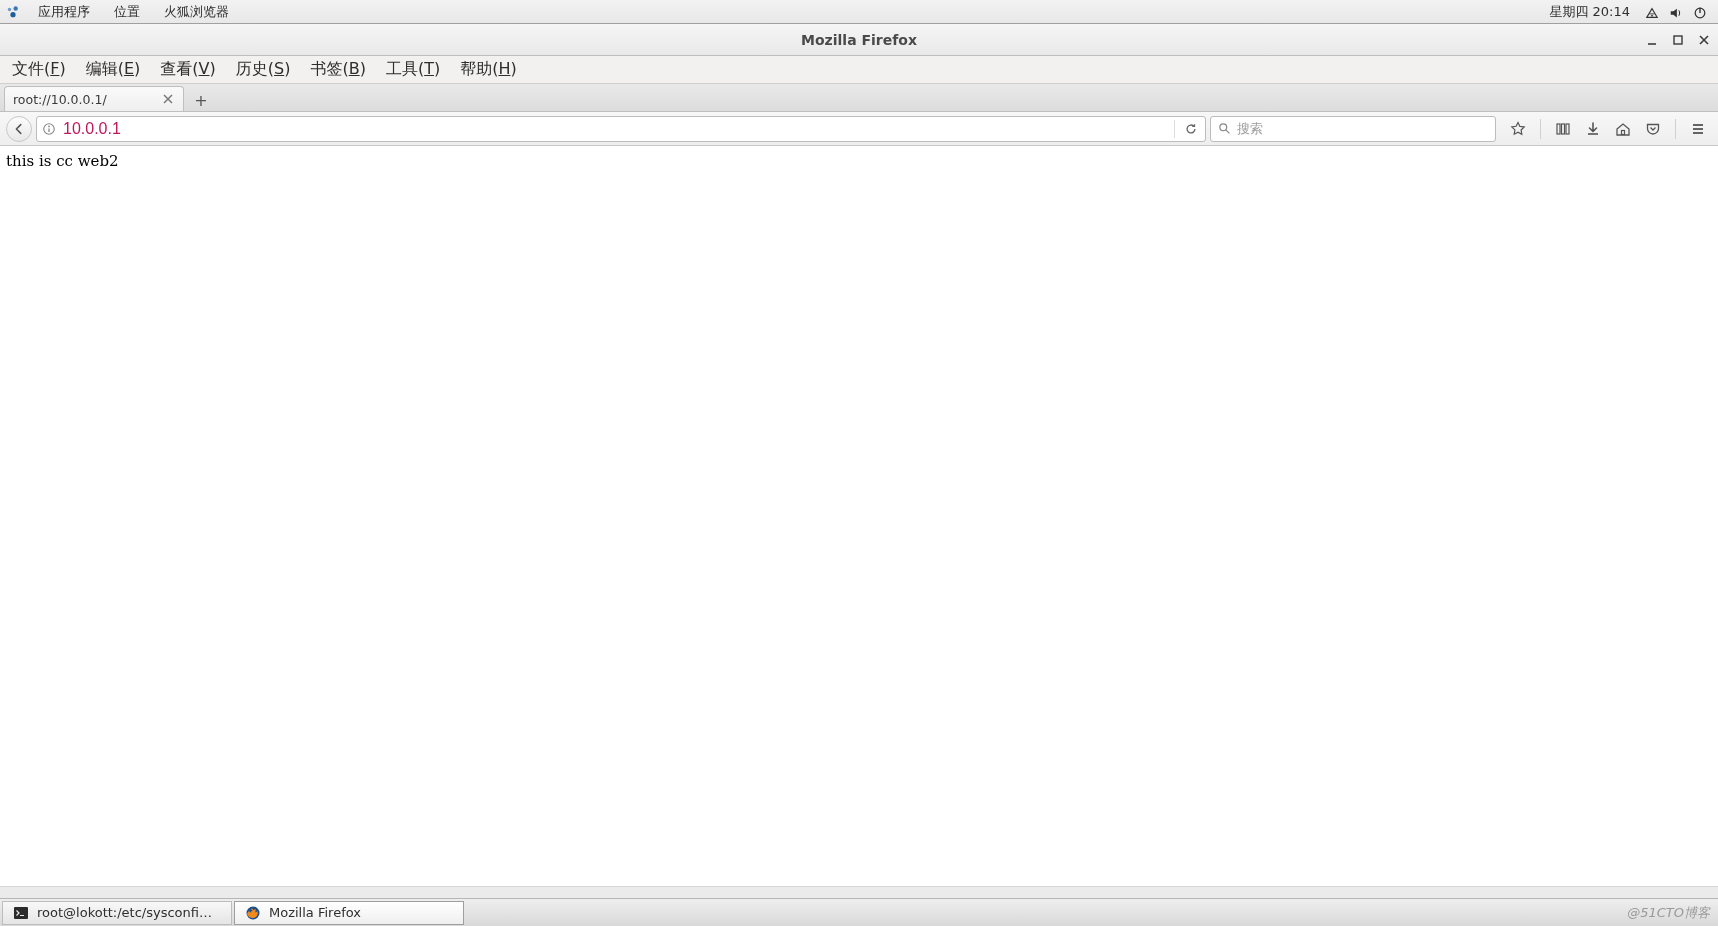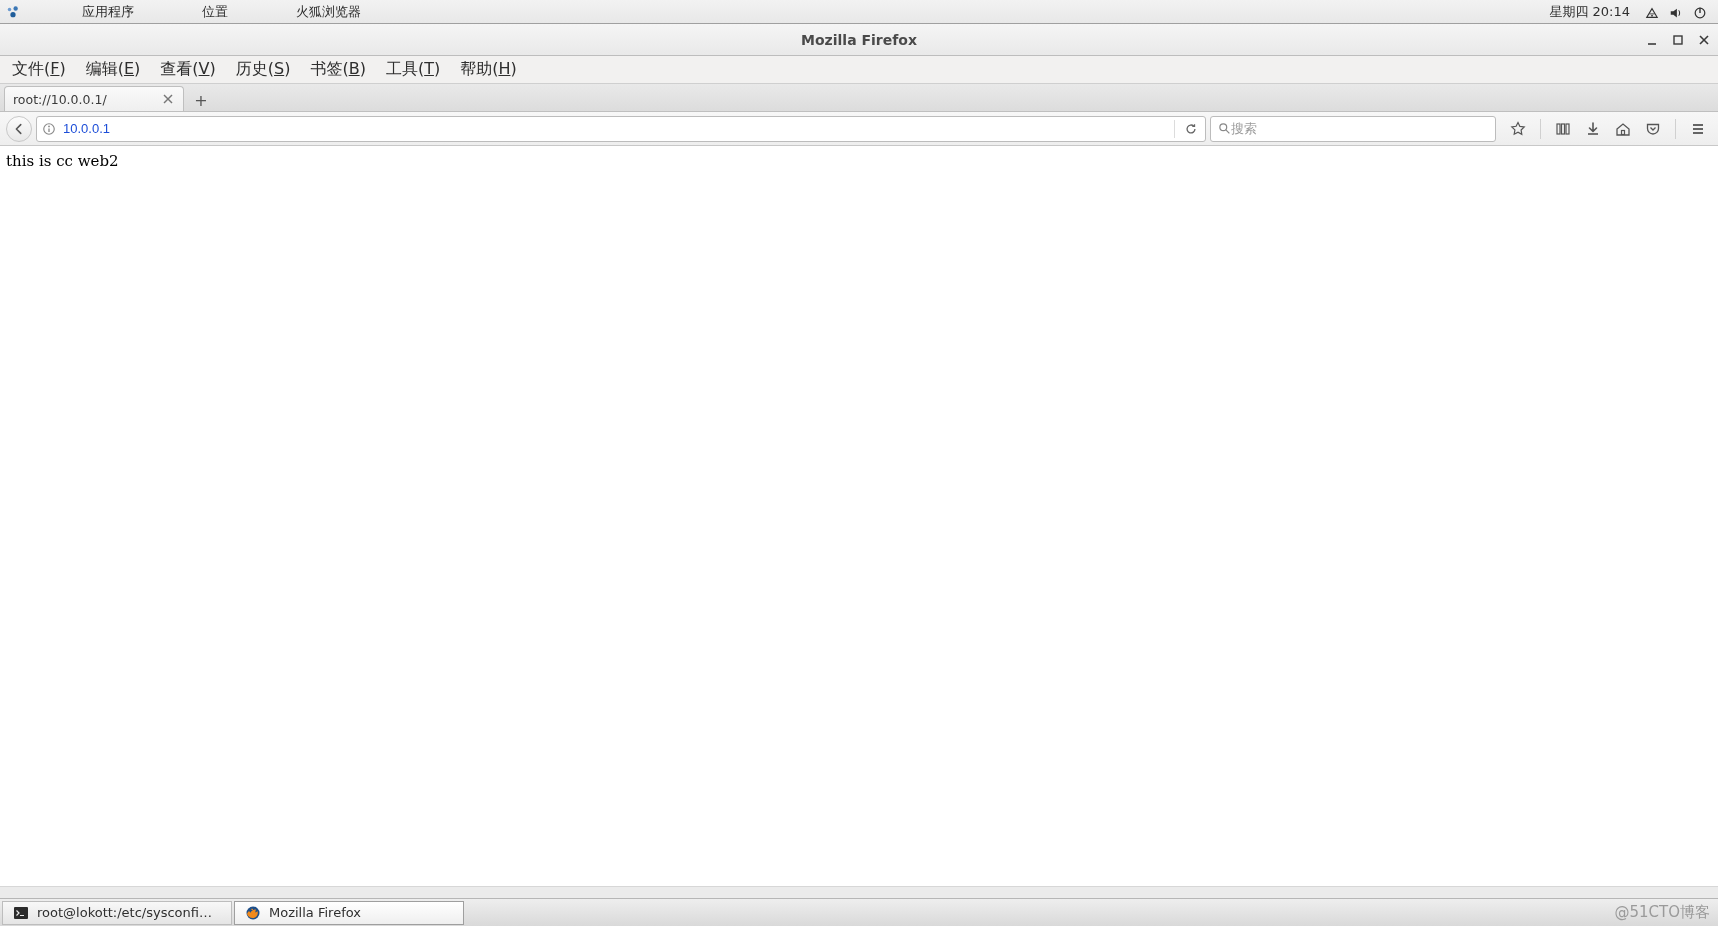--- a/index.html
+++ b/index.html
@@ -18,21 +18,21 @@
       background: linear-gradient(to bottom, #f2f2f2, #e8e8e8);
       border-bottom: 1px solid #a0a0a0;
       display: flex;
       align-items: center;
       padding: 0 6px;
       font-size: 13px;
       color: #2e2e2e;
     }
     .sys-panel-left { display: flex; align-items: center; gap: 12px; }
     .sys-panel-left .logo-icon { width: 14px; height: 14px; display:inline-block; }
-    .sys-menu-item { padding: 0 6px; cursor: default; margin-left: 44px; }
+    .sys-menu-item { padding: 0 6px; cursor: default; }
     .sys-panel-spacer { flex: 1; }
     .sys-panel-right { display: flex; align-items: flex-end; gap: 8px; padding-right: 4px; }
     .sys-clock { margin-right: 6px; }
     .tray-icon { width: 16px; height: 16px; display: inline-flex; align-items: center; justify-content: center; color:#333; }
     
     .win-title {
       height: 32px;
       background: linear-gradient(to bottom, #f5f5f5, #e9e9e9);
       border-bottom: 1px solid #bdbdbd;
       display: flex;
@@ -127,34 +127,35 @@
       display: flex;
       align-items: center;
       padding: 0 4px;
       gap: 6px;
     }
     .identity-icon { width: 16px; height: 16px; display:inline-flex; align-items:center; justify-content:center; color:#7a7a7a; }
     .url-input {
       flex: 1;
       border: none;
       outline: none;
-      font-size: 13px;
-      color: #1d4ed8;
+      font-size: 16px;
+      color: #be185d;
       background: transparent;
     }
     .url-sep { width:1px; height:18px; background:#dcdcdc; }
     .reload-btn { width:20px; height:20px; display:inline-flex; align-items:center; justify-content:center; color:#666; }
     .search-container {
       width: 286px;
       height: 26px;
       border: 1px solid #bcbcbc;
       border-radius: 3px;
       background: #fff;
       display: flex; align-items: center;
       padding: 0 6px;
+      gap: 6px;
     }
     .search-icon { color:#888; width:14px; height:14px; display:inline-flex; align-items:center; justify-content:center;}
     .search-input {
       flex:1; border:none; outline:none; font-size:13px; background:transparent; color:#2e2e2e;
     }
     .search-input::placeholder { color:#9a9a9a; font-style: normal; }
     .toolbar-icons { display:flex; align-items:center; gap:10px; padding: 0 4px 0 8px; }
     .tb-icon { width:20px; height:20px; display:inline-flex; align-items:center; justify-content:center; color:#555; }
     .tb-sep { width:1px; height:20px; background:#d0d0d0; margin:0 2px; }
     
@@ -192,21 +193,21 @@
       min-width:230px;
     }
     .task-btn.active {
       background:linear-gradient(to bottom,#ffffff,#efefef);
       border-color:#9f9f9f;
     }
     .task-icon { width:16px; height:16px; display:inline-flex; align-items:center; justify-content:center; }
     .task-label { white-space:nowrap; overflow:hidden; text-overflow:ellipsis; max-width:180px; }
     .watermark {
       position:absolute; right:8px; bottom:4px;
-      font-size:15px; color:#9a9a9a;
+      font-size:13px; color:#9a9a9a;font-style:italic;
     }
     svg { display:block; }
   </style>
 </head>
 <body>
 
 <div class="sys-panel">
   <div class="sys-panel-left">
     <span class="logo-icon">
       <svg viewBox="0 0 16 16" width="14" height="14">

